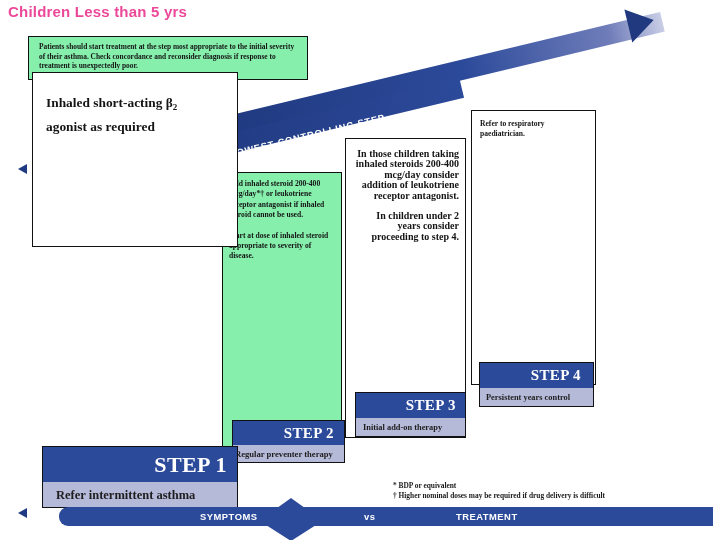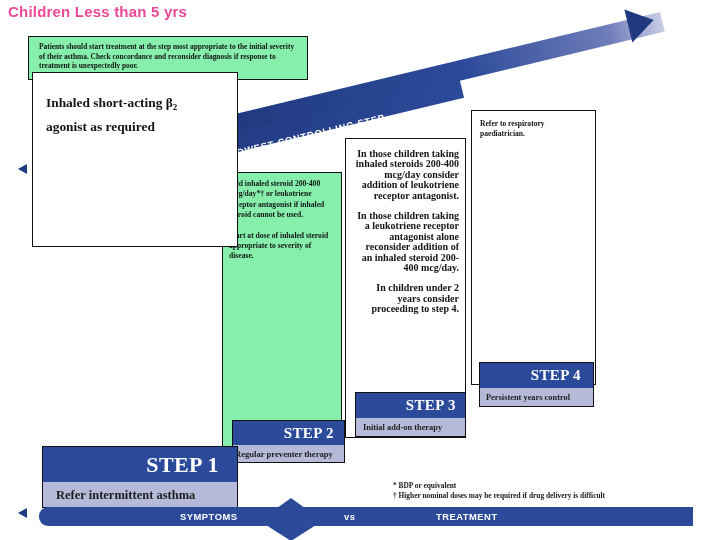--- a/index.html
+++ b/index.html
@@ -71,21 +71,21 @@
     font-family:"Liberation Serif", serif;
     font-weight:bold;text-align:right;
     letter-spacing:.4px;
   }
   .step-sub{
     color:#1d1d1d;font-family:"Liberation Serif", serif;
     font-weight:bold;
   }
 
   #step1-block{left:42px;top:446px;width:196px;height:62px;}
-  #step1-block .step-head{height:35px;line-height:35px;font-size:22px;padding-right:18px;}
+  #step1-block .step-head{height:35px;line-height:35px;font-size:22px;padding-right:10px;}
   #step1-block .step-sub{height:27px;line-height:27px;font-size:12.5px;padding-left:13px;}
 
   #step2-block{left:232px;top:420px;width:113px;height:43px;border-color:#111;}
   #step2-block .step-head{height:24px;line-height:24px;font-size:15px;padding-right:10px;}
   #step2-block .step-sub{height:19px;line-height:19px;font-size:8.6px;padding-left:2px;white-space:nowrap;overflow:hidden;}
 
   #step3-block{left:355px;top:392px;width:111px;height:45px;}
   #step3-block .step-head{height:25px;line-height:25px;font-size:15px;padding-right:9px;}
   #step3-block .step-sub{height:20px;line-height:20px;font-size:8.4px;padding-left:7px;white-space:nowrap;}
 
@@ -125,21 +125,21 @@
 
   
   #footnotes{
     position:absolute;left:393px;top:481px;width:300px;
     font-family:"Liberation Serif", serif;font-weight:bold;
     font-size:7.4px;line-height:10px;color:#1a1a1a;
   }
 
   
   #bottom-bar{
-    position:absolute;left:48px;top:507px;width:645px;height:19px;
+    position:absolute;left:68px;top:507px;width:645px;height:19px;
     background:#2c4a9a;
   }
   #bottom-bar .bar-left-cap{
     position:absolute;left:-9px;top:0;width:18px;height:19px;
     background:#2c4a9a;border-radius:9px 0 0 9px;
   }
   #bottom-bar .bar-label{
     position:absolute;top:0;height:19px;line-height:19px;
     color:#ffffff;font-weight:bold;font-size:9.4px;letter-spacing:.5px;
   }
@@ -181,21 +181,20 @@
     <div class="boxtext">Patients should start treatment at the step most appropriate to the initial severity of their asthma. Check concordance and reconsider diagnosis if response to treatment is unexpectedly poor.</div>
   </div>
 
   <div class="wbox" id="step4-panel">
     <div class="boxtext">Refer to respiratory paediatrician.</div>
   </div>
 
   <div class="wbox" id="step3-panel">
     <div class="boxtext">
       <p class="para">In those children taking inhaled steroids 200-400 mcg/day consider addition of leukotriene receptor antagonist.</p>
-      <p class="para">In those children taking a leukotriene receptor antagonist alone reconsider addition of an inhaled steroid 200-400 mcg/day.</p>
       <p class="para">In children under 2 years consider proceeding to step 4.</p>
     </div>
   </div>
 
   <div class="gbox" id="step2-panel">
     <div class="boxtext">
       <p class="para">Add inhaled steroid 200-400 mcg/day*† or leukotriene receptor antagonist if inhaled steroid cannot be used.</p>
       <p class="para">Start at dose of inhaled steroid appropriate to severity of disease.</p>
     </div>
   </div>

